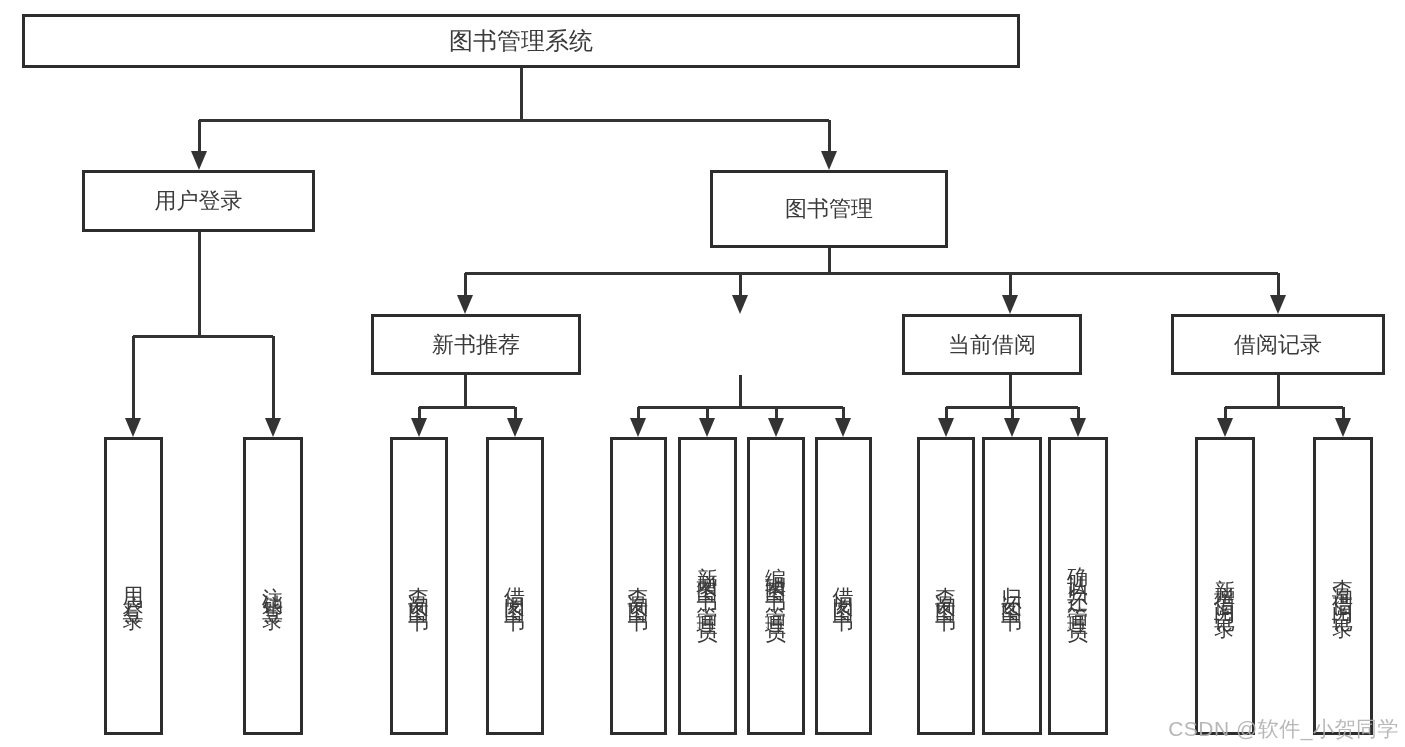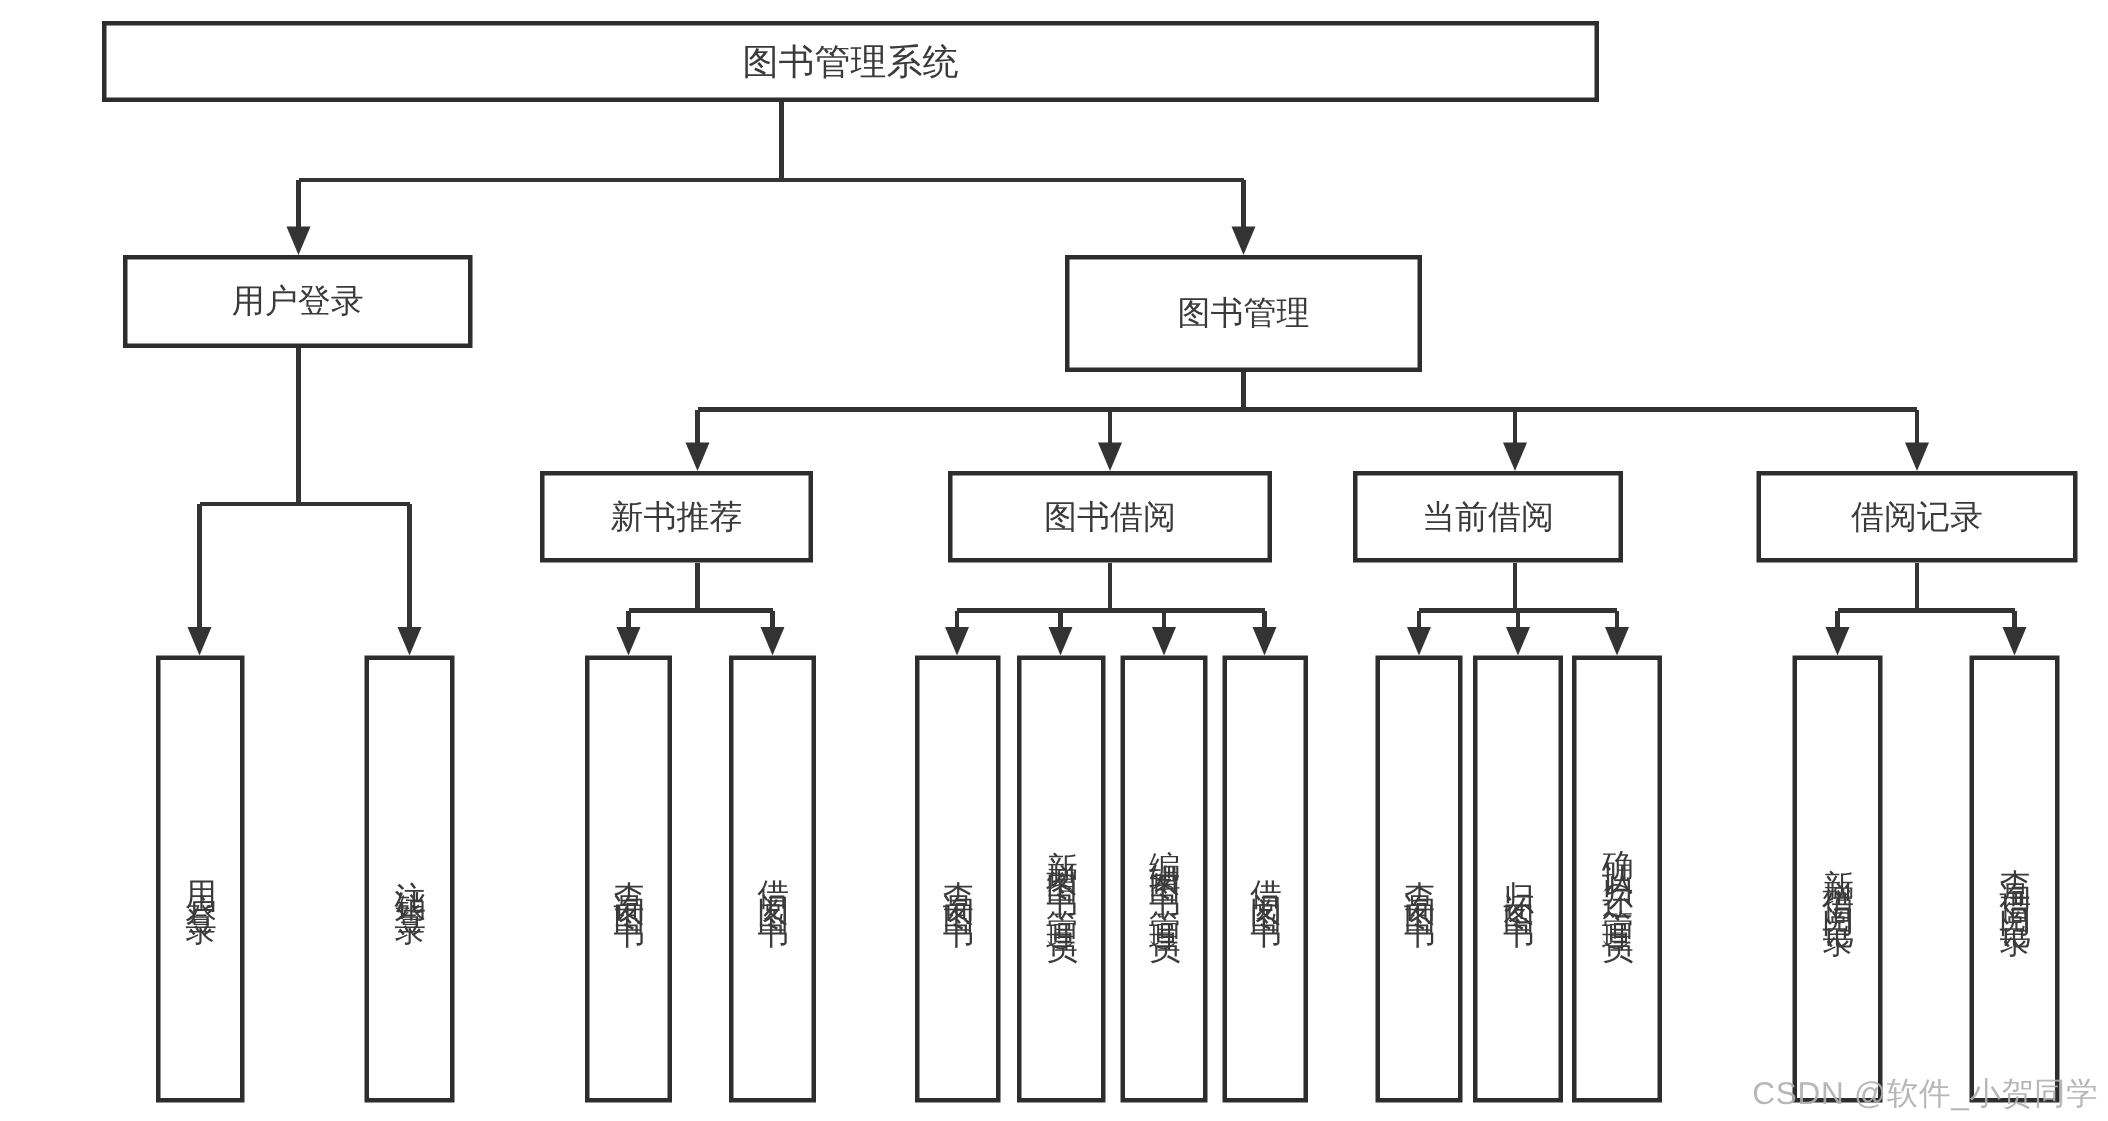--- a/index.html
+++ b/index.html
@@ -7,21 +7,21 @@
     position:relative;width:1405px;height:747px;background:#ffffff;overflow:hidden;
     font-family:"Liberation Sans", sans-serif;
   }
   #connectors{position:absolute;left:0;top:0;z-index:1;}
   .box{
     position:absolute;box-sizing:border-box;background:#ffffff;
     border:3px solid #2d2d2d;color:#3a3a3a;
     display:flex;align-items:center;justify-content:center;
     z-index:2;text-align:center;
   }
-  .root-box{font-size:24px;margin-left:46px;}
+  .root-box{font-size:24px;}
   .h-box{font-size:22px;}
   .v-box{
     writing-mode:vertical-rl;text-orientation:mixed;
     font-size:21px;letter-spacing:8px;line-height:1;
   }
   .watermark{
     position:absolute;right:6px;bottom:4px;z-index:5;
     color:#b0b0b0;font-size:21px;letter-spacing:0.5px;opacity:0.9;
     white-space:nowrap;
     text-align:center;
@@ -63,22 +63,21 @@
       <polygon points="1217,418 1233,418 1225,437"></polygon>
       <polygon points="1335,418 1351,418 1343,437"></polygon>
     </g>
   </svg>
 
   <div class="box root-box" style="left:22px;top:14px;width:998px;height:54px;">图书管理系统</div>
 
   <div class="box h-box" style="left:82px;top:170px;width:233px;height:62px;">用户登录</div>
   <div class="box h-box" style="left:710px;top:170px;width:238px;height:78px;">图书管理</div>
 
-  <div class="box h-box" style="left:360px;top:314px;width:182px;height:61px;">新书推荐</div>
-  <div class="box h-box" style="left:632px;top:314px;width:216px;height:61px;">图书借阅</div>
+  <div class="box h-box" style="left:371px;top:314px;width:210px;height:61px;">新书推荐</div>
   <div class="box h-box" style="left:902px;top:314px;width:180px;height:61px;">当前借阅</div>
   <div class="box h-box" style="left:1171px;top:314px;width:214px;height:61px;">借阅记录</div>
 
   <div class="box v-box" style="left:104px;top:437px;width:59px;height:298px;">用户登录</div>
   <div class="box v-box" style="left:243px;top:437px;width:60px;height:298px;">注销登录</div>
 
   <div class="box v-box" style="left:390px;top:437px;width:58px;height:298px;">查询图书</div>
   <div class="box v-box" style="left:486px;top:437px;width:58px;height:298px;">借阅图书</div>
 
   <div class="box v-box" style="left:610px;top:437px;width:57px;height:298px;">查询图书</div>

